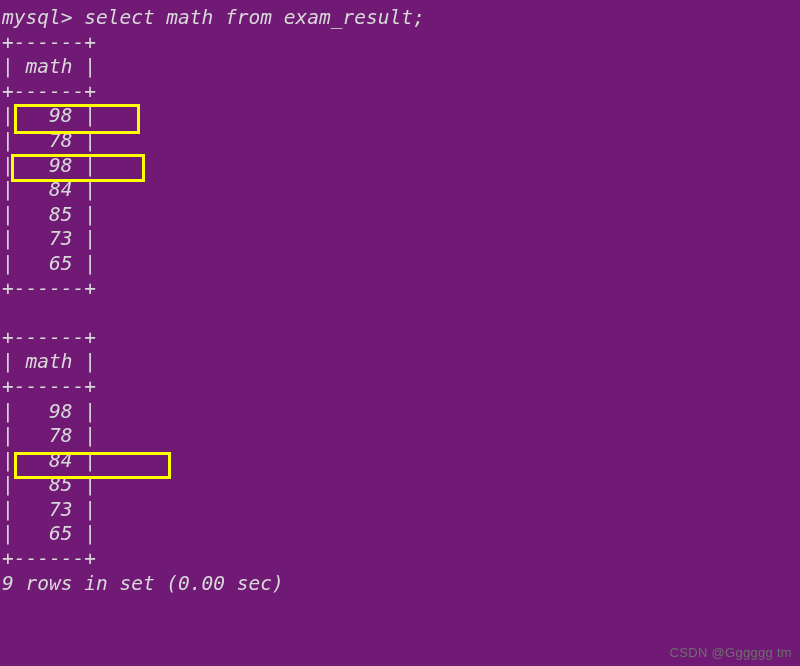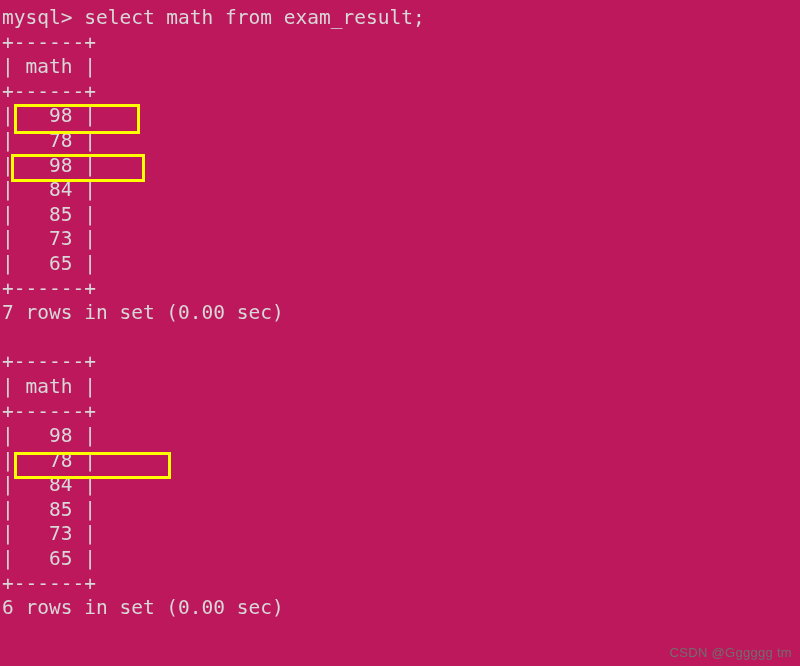--- a/index.html
+++ b/index.html
@@ -14,28 +14,29 @@
     position: relative;
     font-family: "DejaVu Sans Mono", "Liberation Mono", monospace;
   }
 
   #terminal {
     position: absolute;
     left: 0;
     top: 0;
     width: 800px;
     height: 666px;
-    background: #be185d;
+    background: #701a75;
     color: #d4d4d4;
     font-family: "DejaVu Sans Mono", "Liberation Mono", monospace;
     font-size: 19.5px;
     line-height: 24.6px;
     letter-spacing: 0px;
     padding: 6px 0 0 2px;
     box-sizing: border-box;
+    font-style: italic;
   }
 
   .term-line {
     white-space: pre;
     height: 24.6px;
     font-family: "DejaVu Sans Mono", "Liberation Mono", monospace;
     color: #d8d8d8;
   }
 
   .term-line.blank {
@@ -73,33 +74,32 @@
   <div class="term-line">| math |</div>
   <div class="term-line">+------+</div>
   <div class="term-line">|   98 |</div>
   <div class="term-line">|   78 |</div>
   <div class="term-line">|   98 |</div>
   <div class="term-line">|   84 |</div>
   <div class="term-line">|   85 |</div>
   <div class="term-line">|   73 |</div>
   <div class="term-line">|   65 |</div>
   <div class="term-line">+------+</div>
-  <div class="term-line">7 rows in set (0.00 sec)</div>
   <div class="term-line blank"></div>
   <div class="term-line">+------+</div>
   <div class="term-line">| math |</div>
   <div class="term-line">+------+</div>
   <div class="term-line">|   98 |</div>
   <div class="term-line">|   78 |</div>
   <div class="term-line">|   84 |</div>
   <div class="term-line">|   85 |</div>
   <div class="term-line">|   73 |</div>
   <div class="term-line">|   65 |</div>
   <div class="term-line">+------+</div>
-  <div class="term-line">6 rows in set (0.00 sec)</div>
+  <div class="term-line">9 rows in set (0.00 sec)</div>
 
 </div>
 
 <div class="hl-box" style="left:14px; top:104px; width:126px; height:30px;"></div>
 
 <div class="hl-box" style="left:11px; top:154px; width:134px; height:28px;"></div>
 
 <div class="hl-box" style="left:14px; top:452px; width:157px; height:27px;"></div>
 
 <div id="watermark">CSDN @Gggggg tm</div>

